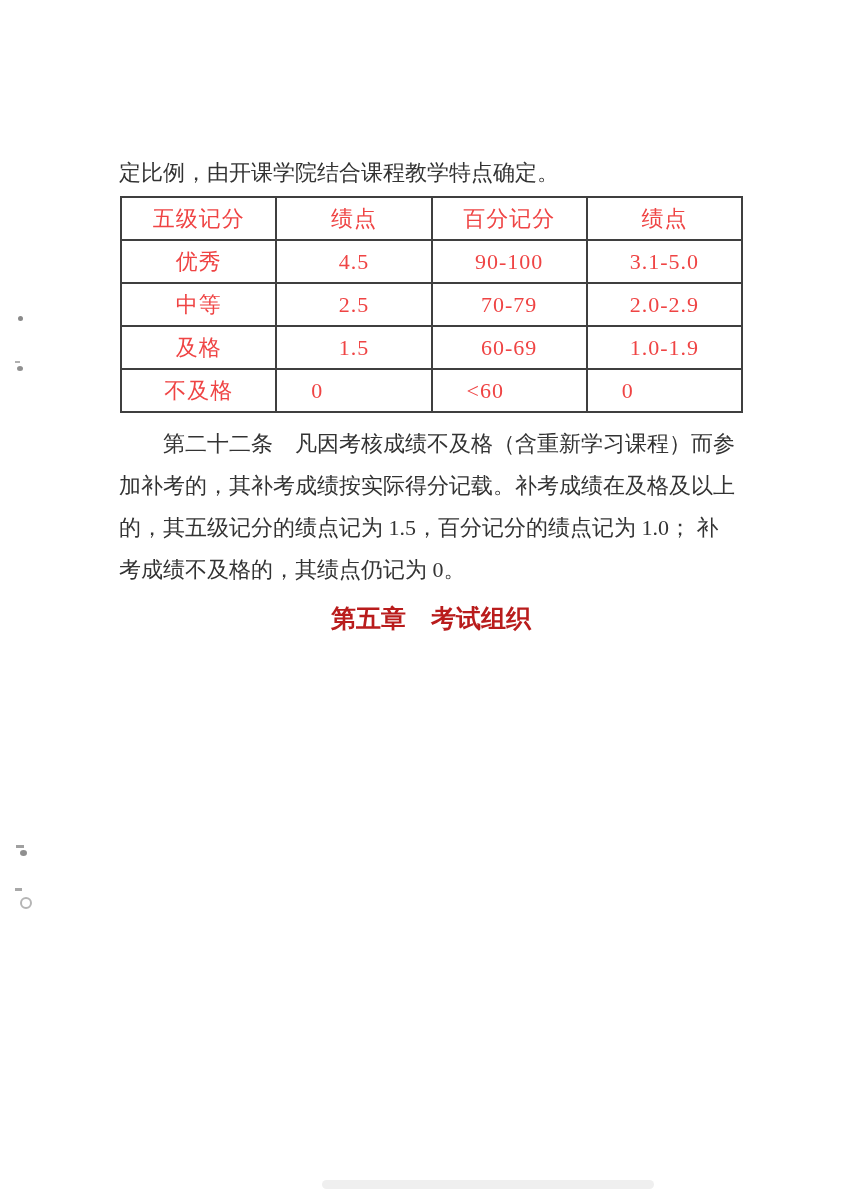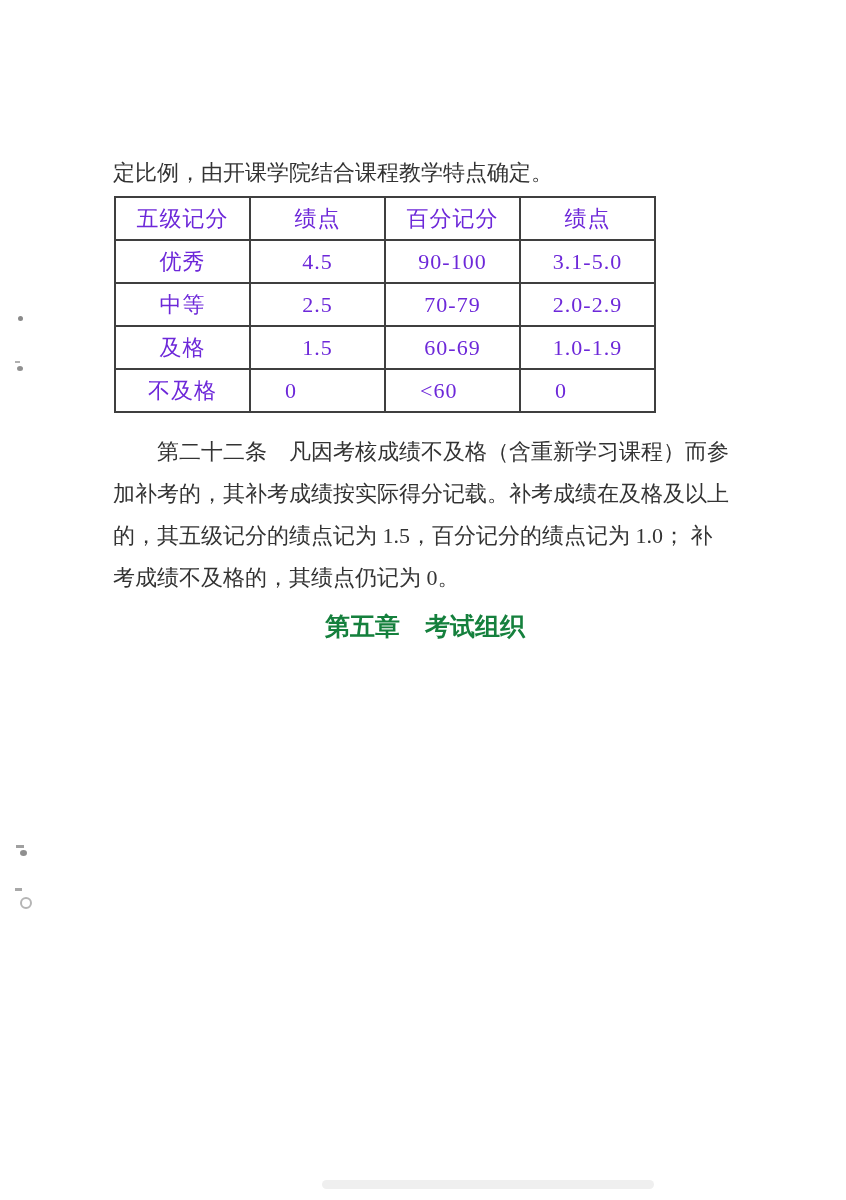--- a/index.html
+++ b/index.html
@@ -11,42 +11,42 @@
     position: relative;
     width: 846px;
     height: 1200px;
     background: #ffffff;
     overflow: hidden;
     font-family: "Liberation Serif", "DejaVu Serif", serif;
     color: #333333;
   }
   .content {
     position: absolute;
-    left: 113px;
+    left: 119px;
     top: 152px;
     width: 624px;
   }
   .para {
     margin: 0;
     font-size: 22px;
     line-height: 42px;
     white-space: pre-wrap;
     text-align: justify;
     color: #333333;
   }
   .para.indent {
     text-indent: 2em;
   }
   table.grade-table {
     border-collapse: collapse;
     table-layout: fixed;
-    width: 542px;
-    margin: 2px 0 18px 1px;
+    width: 623px;
+    margin: 2px 0 10px 1px;
     font-size: 22px;
-    color: #6d28d9;
+    color: #ef4444;
   }
   table.grade-table th,
   table.grade-table td {
     border: 2px solid #3f3f3f;
     height: 41px;
     text-align: center;
     vertical-align: middle;
     font-weight: normal;
     padding: 0;
     letter-spacing: 1px;
@@ -55,21 +55,21 @@
     text-align: left;
     padding-left: 34px;
   }
   .chapter-heading {
     margin: 10px 0 20px 0;
     font-family: "Liberation Sans", "DejaVu Sans", sans-serif;
     font-weight: bold;
     font-size: 25px;
     line-height: 34px;
     text-align: center;
-    color: #15803d;
+    color: #b91c1c;
     white-space: pre-wrap;
   }
   
   .artifact {
     position: absolute;
     background: #999999;
   }
   .artifact.dot { border-radius: 50%; }
   .artifact.ring {
     background: transparent;

